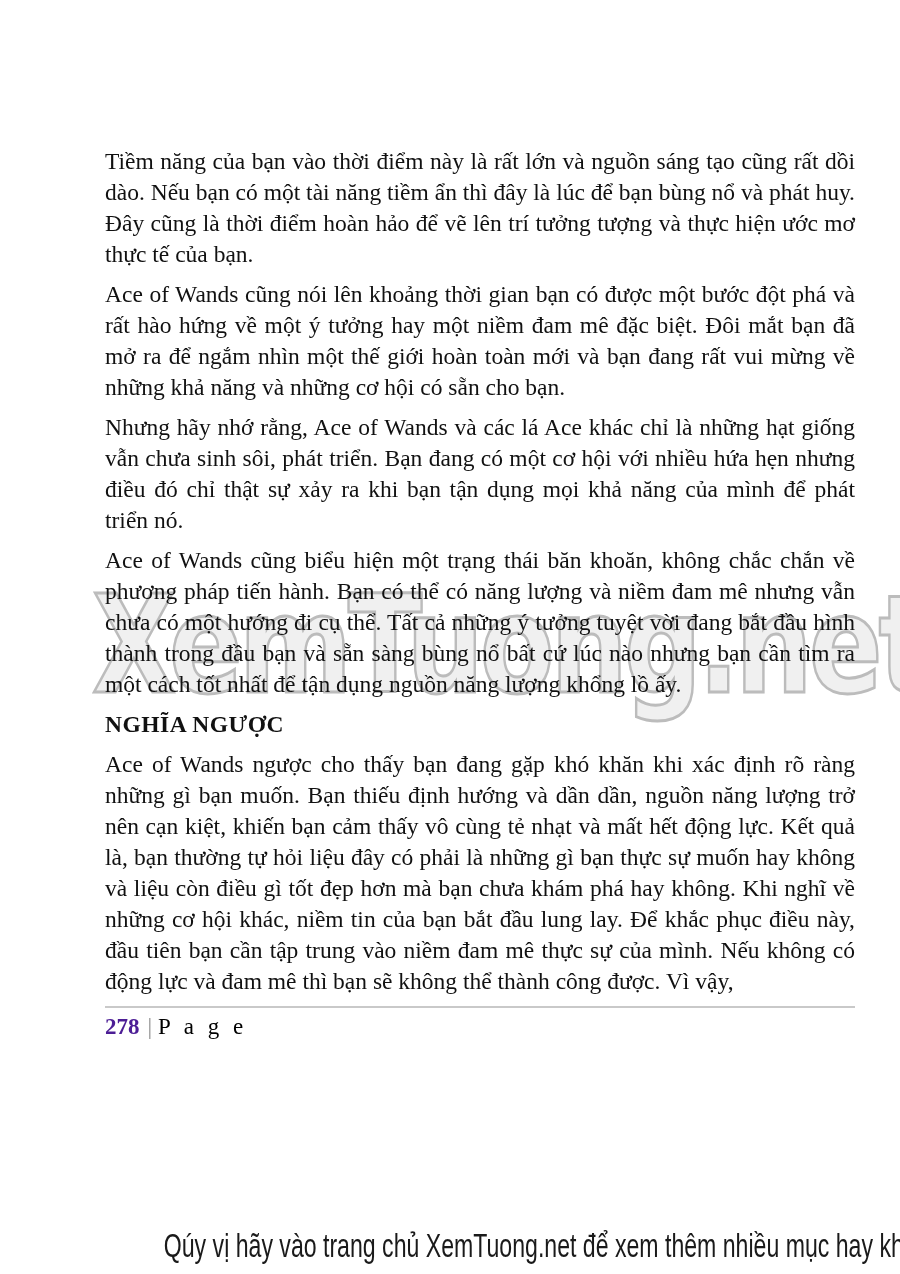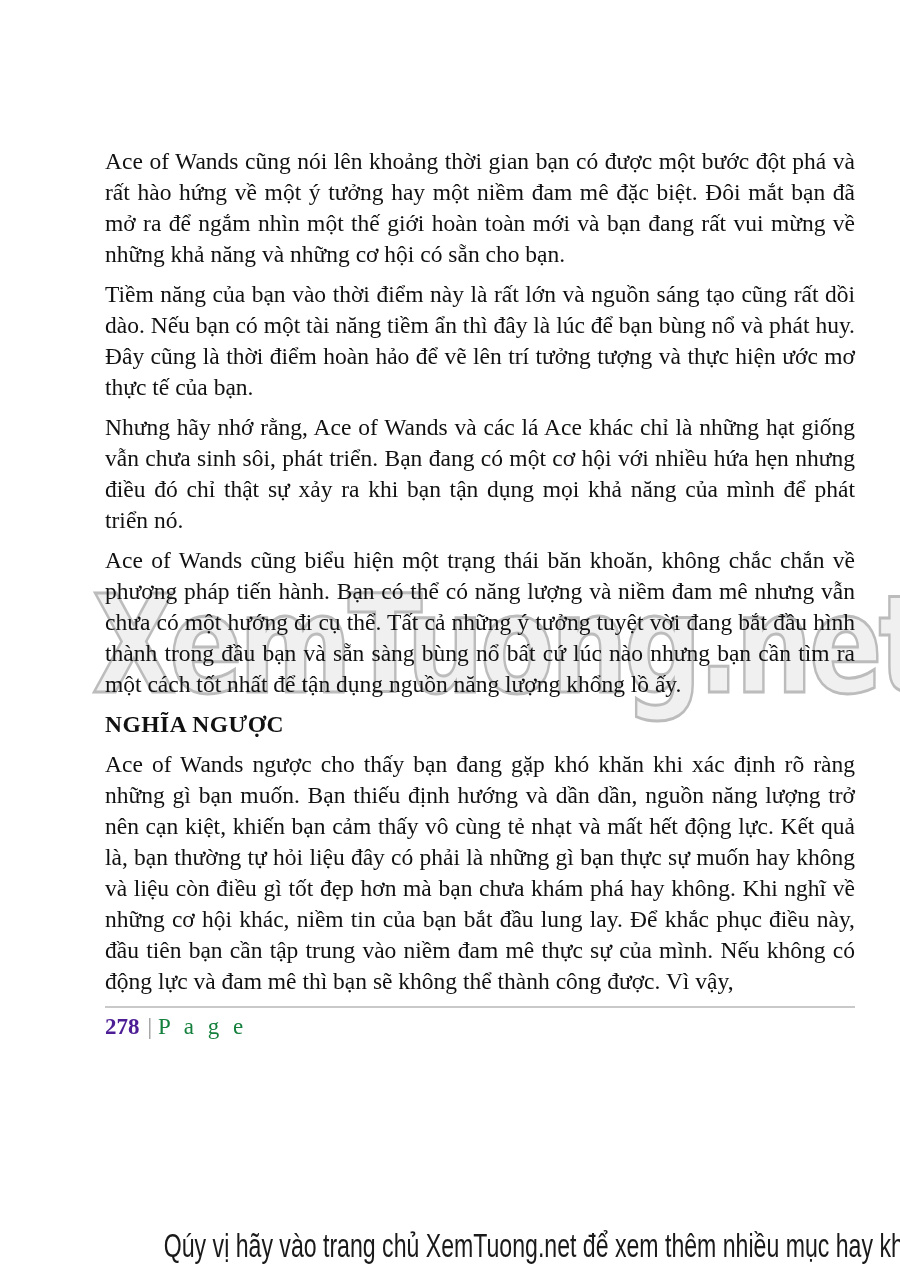--- a/index.html
+++ b/index.html
@@ -68,21 +68,21 @@
   .page-footer .pagenum {
     font-weight: bold;
     color: #4c1d95;
   }
   .page-footer .divider {
     color: #8f8f8f;
     margin: 0 6px 0 8px;
     font-weight: normal;
   }
   .page-footer .pageword {
-    color: #15803d;
+    color: #000000;
     letter-spacing: 4px;
   }
   .banner {
     position: absolute;
     left: 0;
     right: 0;
     top: 1226px;
     z-index: 1;
     text-align: center;
   }
@@ -99,23 +99,23 @@
 </style>
 </head>
 <body>
 
 <div class="page">
 
   <div class="watermark">XemTuong.net</div>
 
   <main class="content">
 
+    <p>Tiềm năng của bạn vào thời điểm này là rất lớn và nguồn sáng tạo cũng rất dồi dào. Nếu bạn có một tài năng tiềm ẩn thì đây là lúc để bạn bùng nổ và phát huy. Đây cũng là thời điểm hoàn hảo để vẽ lên trí tưởng tượng và thực hiện ước mơ thực tế của bạn.</p>
+
     <p>Ace of Wands cũng nói lên khoảng thời gian bạn có được một bước đột phá và rất hào hứng về một ý tưởng hay một niềm đam mê đặc biệt. Đôi mắt bạn đã mở ra để ngắm nhìn một thế giới hoàn toàn mới và bạn đang rất vui mừng về những khả năng và những cơ hội có sẵn cho bạn.</p>
-
-    <p>Tiềm năng của bạn vào thời điểm này là rất lớn và nguồn sáng tạo cũng rất dồi dào. Nếu bạn có một tài năng tiềm ẩn thì đây là lúc để bạn bùng nổ và phát huy. Đây cũng là thời điểm hoàn hảo để vẽ lên trí tưởng tượng và thực hiện ước mơ thực tế của bạn.</p>
 
     <p>Nhưng hãy nhớ rằng, Ace of Wands và các lá Ace khác chỉ là những hạt giống vẫn chưa sinh sôi, phát triển. Bạn đang có một cơ hội với nhiều hứa hẹn nhưng điều đó chỉ thật sự xảy ra khi bạn tận dụng mọi khả năng của mình để phát triển nó.</p>
 
     <p>Ace of Wands cũng biểu hiện một trạng thái băn khoăn, không chắc chắn về phương pháp tiến hành. Bạn có thể có năng lượng và niềm đam mê nhưng vẫn chưa có một hướng đi cụ thể. Tất cả những ý tưởng tuyệt vời đang bắt đầu hình thành trong đầu bạn và sẵn sàng bùng nổ bất cứ lúc nào nhưng bạn cần tìm ra một cách tốt nhất để tận dụng nguồn năng lượng khổng lồ ấy.</p>
 
     <h2>NGHĨA NGƯỢC</h2>
 
     <p>Ace of Wands ngược cho thấy bạn đang gặp khó khăn khi xác định rõ ràng những gì bạn muốn. Bạn thiếu định hướng và dần dần, nguồn năng lượng trở nên cạn kiệt, khiến bạn cảm thấy vô cùng tẻ nhạt và mất hết động lực. Kết quả là, bạn thường tự hỏi liệu đây có phải là những gì bạn thực sự muốn hay không và liệu còn điều gì tốt đẹp hơn mà bạn chưa khám phá hay không. Khi nghĩ về những cơ hội khác, niềm tin của bạn bắt đầu lung lay. Để khắc phục điều này, đầu tiên bạn cần tập trung vào niềm đam mê thực sự của mình. Nếu không có động lực và đam mê thì bạn sẽ không thể thành công được. Vì vậy,</p>
 
     <hr class="footer-rule">

